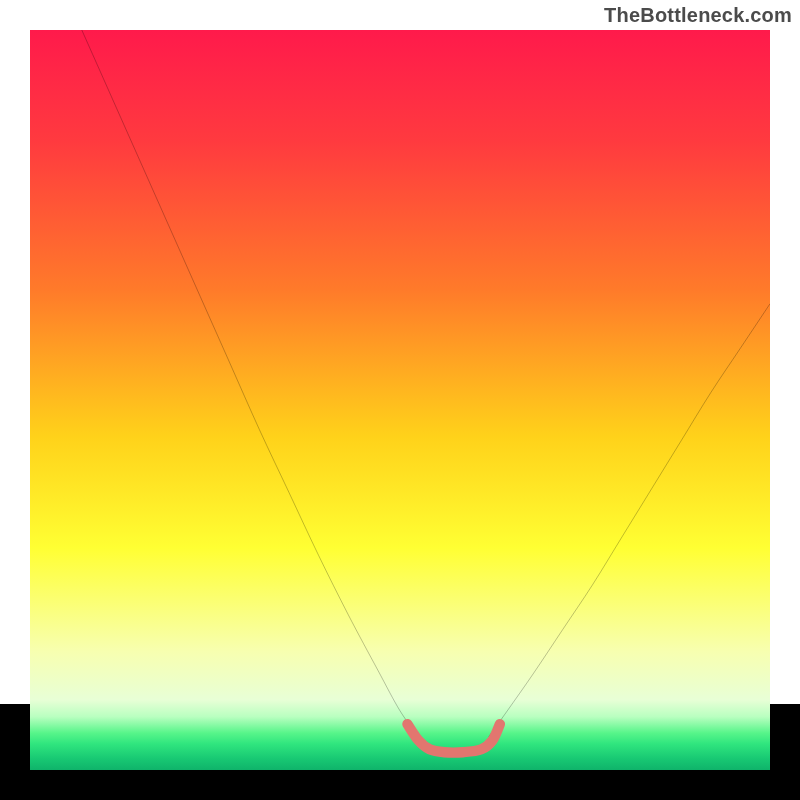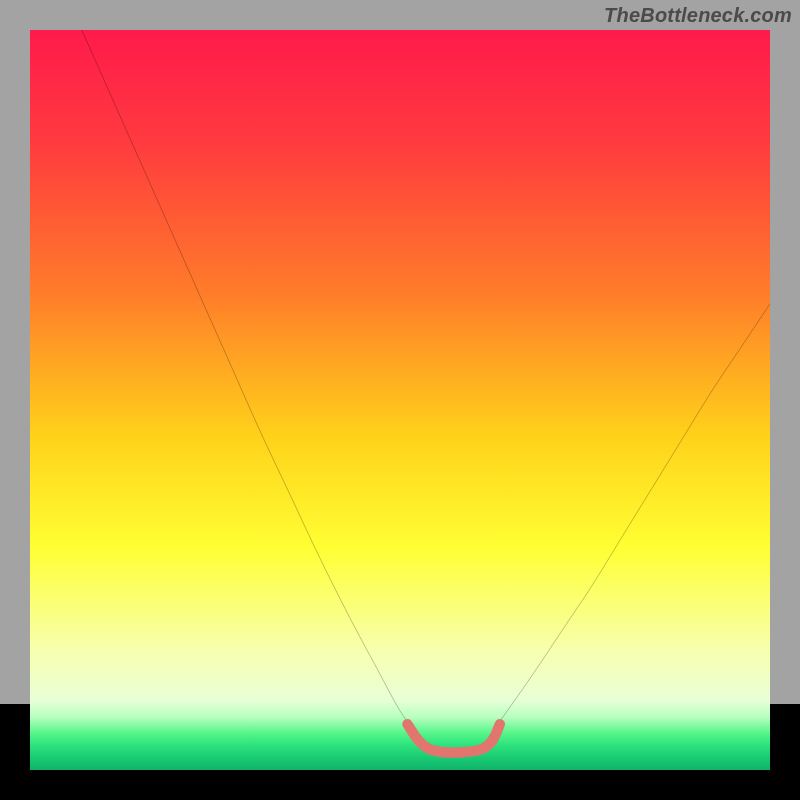--- a/index.html
+++ b/index.html
@@ -8,22 +8,21 @@
     width: 800px;
     height: 800px;
     background: #000;
     overflow: hidden;
     font-family: Arial, Helvetica, sans-serif;
   }
   .frame {
     position: relative;
     width: 800px;
     height: 704px;
-    background: #a3a3a3;
-    font-style: italic;
+    background: #ffffff;
   }
   .watermark {
     position: absolute;
     top: 4px;
     right: 8px;
     color: #4b4b4b;
     font-size: 20px;
     font-weight: 600;
     letter-spacing: 0.2px;
     user-select: none;

